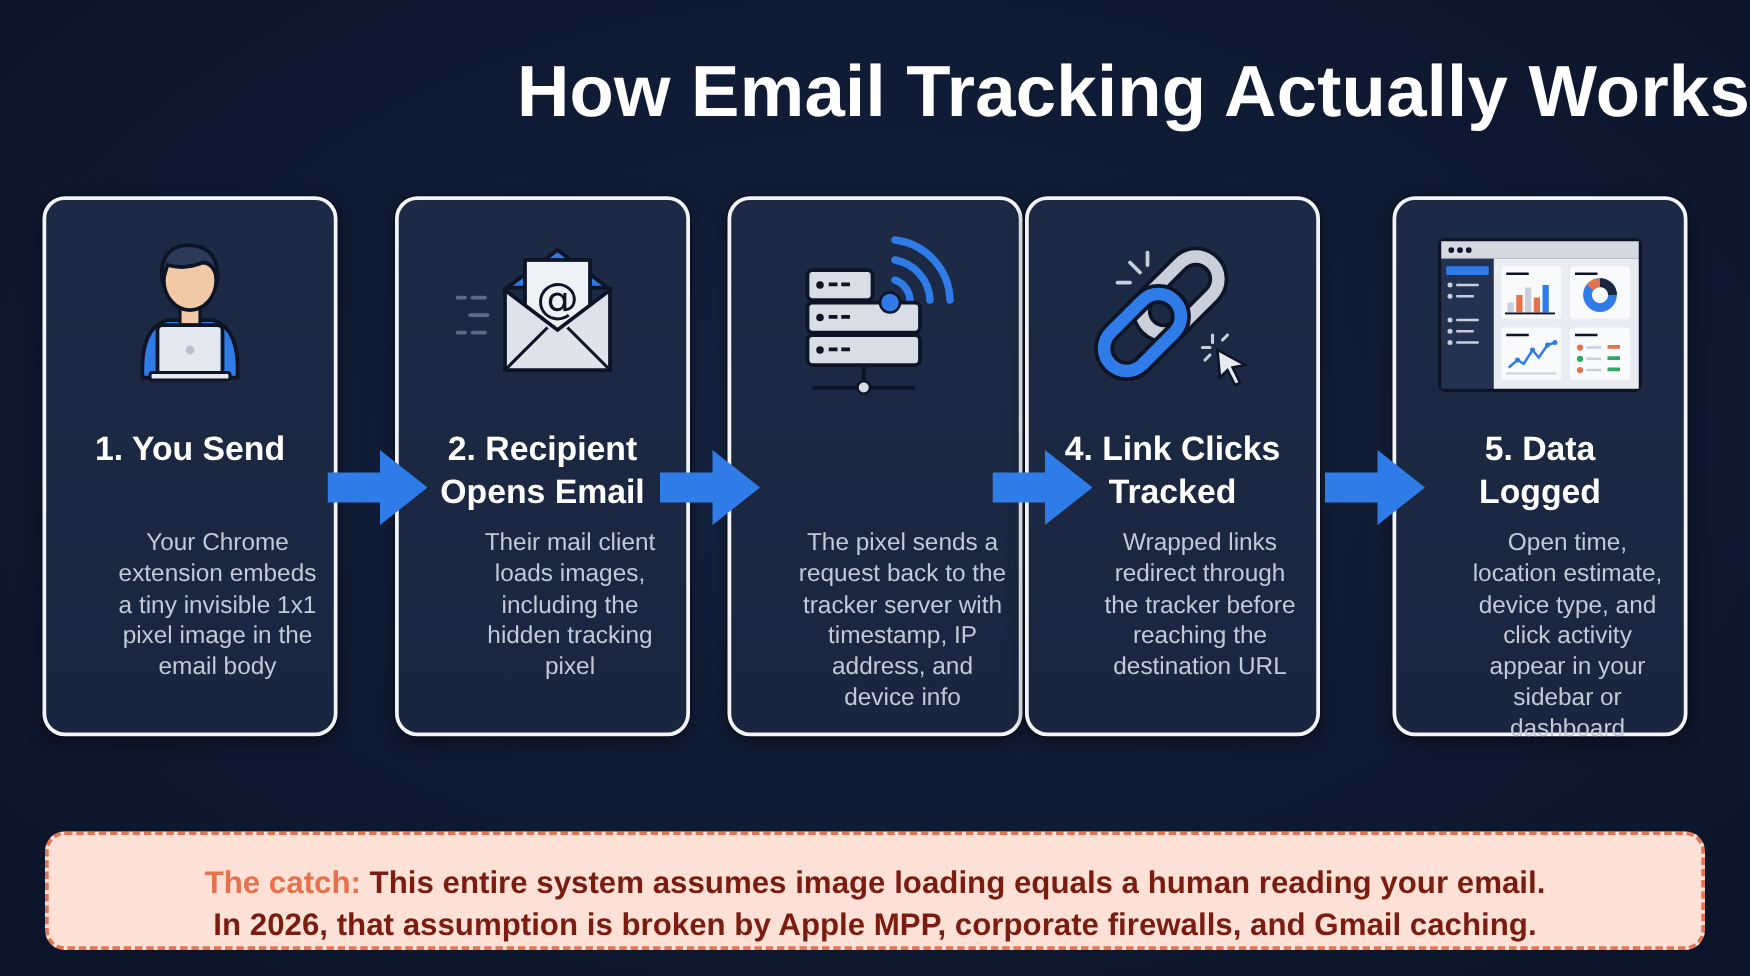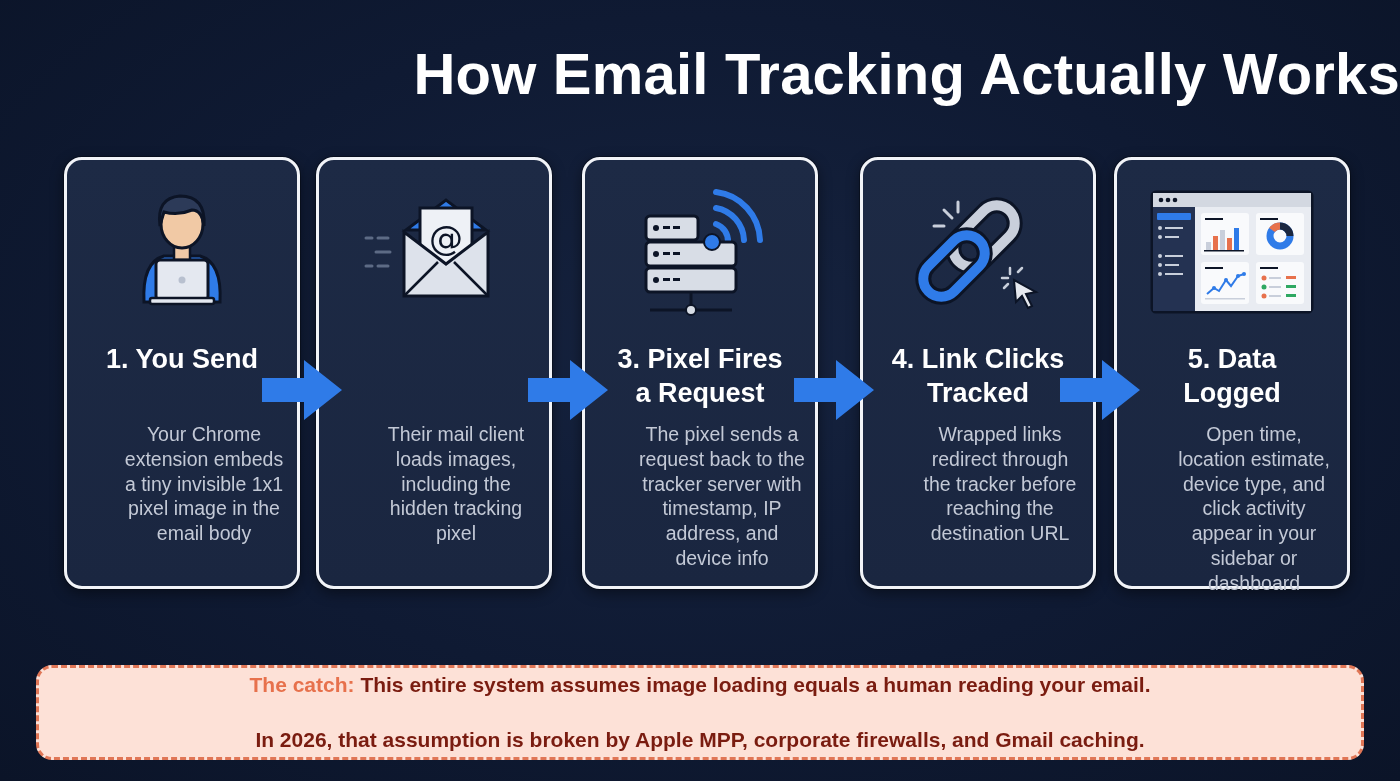--- a/index.html
+++ b/index.html
@@ -28,31 +28,31 @@
   }
   .card .desc {
     position: absolute; top: 262px; left: 10px; right: 10px;
     text-align: center; font-size: 19.5px; line-height: 24.8px; color: #c3c9d6; margin-left: 44px;
   }
   .arrow { position: absolute; top: 360px; width: 80px; height: 60px; }
   .catch {
     position: absolute; left: 36px; top: 665px; width: 1328px; height: 95px;
     border: 3px dashed #e07656; border-radius: 16px;
     background: #fde1d7;
-    display: flex; flex-direction: column; justify-content: space-between; align-items: center;
-    font-size: 21px; font-weight: 700; line-height: 34px; color: #7a1c10;
+    display: flex; flex-direction: column; justify-content: flex-end; align-items: center;
+    font-size: 25px; font-weight: 700; line-height: 34px; color: #7a1c10;
   }
   .catch .lbl { color: #e7714c; }
 </style>
 </head>
 <body>
 
 <div class="title">How Email Tracking Actually Works</div>
 
-<div class="card" style="left:64px">
+<div class="card" style="left:34px">
   <div class="icon">
     <svg width="120" height="140" viewBox="0 0 120 140">
       <path d="M22 120 Q20 80 42 74 L78 74 Q100 80 98 120 Z" fill="#2f7be8" stroke="#0c1426" stroke-width="3"></path>
       <rect x="52" y="62" width="16" height="16" fill="#f1c9a5" stroke="#0c1426" stroke-width="2.5"></rect>
       <ellipse cx="60" cy="42" rx="21" ry="24" fill="#f1c9a5" stroke="#0c1426" stroke-width="3"></ellipse>
       <path d="M38 44 Q34 16 58 14 Q84 14 82 44 Q80 28 70 28 Q56 34 42 30 Q40 36 38 44 Z" fill="#2c3a58" stroke="#0c1426" stroke-width="3"></path>
       <rect x="34" y="78" width="52" height="40" rx="4" fill="#e4e8f0" stroke="#0c1426" stroke-width="3"></rect>
       <circle cx="60" cy="98" r="3.5" fill="#b8c0cf"></circle>
       <rect x="28" y="116" width="64" height="6" rx="2" fill="#e4e8f0" stroke="#0c1426" stroke-width="2.5"></rect>
     </svg>
@@ -72,20 +72,24 @@
         <line x1="22" y1="60" x2="36" y2="60"></line>
         <line x1="12" y1="74" x2="18" y2="74"></line>
           <line x1="24" y1="74" x2="34" y2="74"></line>
       </g>
       <path d="M52 38 L92 8 L132 38 Z" fill="#2f7be8" stroke="#0c1426" stroke-width="3"></path>
       <rect x="66" y="16" width="52" height="60" fill="#eef1f6" stroke="#0c1426" stroke-width="3"></rect>
       <text x="92" y="58" text-anchor="middle" font-family="DejaVu Sans, sans-serif" font-size="34" fill="#0c1426">@</text>
       <path d="M50 40 L92 72 L134 40 L134 104 L50 104 Z" fill="#dde2eb" stroke="#0c1426" stroke-width="3"></path>
       <path d="M50 104 L84 70 M134 104 L100 70" stroke="#0c1426" stroke-width="2.5"></path>
     </svg>
+  </div>
+  <div class="heading">
+    <div>2. Recipient</div>
+    <div>Opens Email</div>
   </div>
   <div class="desc">Their mail client loads images, including the hidden tracking pixel</div>
 </div>
 
 <div class="card" style="left:582px">
   <div class="icon">
     <svg width="140" height="140" viewBox="0 0 140 140">
       <path d="M86 10 A50 50 0 0 1 130 58" fill="none" stroke="#2f7be8" stroke-width="6" stroke-linecap="round"></path>
       <path d="M86 26 A34 34 0 0 1 114 58" fill="none" stroke="#2f7be8" stroke-width="6" stroke-linecap="round"></path>
       <path d="M86 42 A18 18 0 0 1 98 60" fill="none" stroke="#2f7be8" stroke-width="6" stroke-linecap="round"></path>
@@ -102,28 +106,24 @@
           <rect x="43" y="70" width="7" height="3"></rect>
         <circle cx="26" cy="98" r="3"></circle>
           <rect x="33" y="96" width="7" height="3"></rect>
           <rect x="43" y="96" width="7" height="3"></rect>
       </g>
       <line x1="61" y1="110" x2="61" y2="126" stroke="#0c1426" stroke-width="3"></line>
       <line x1="20" y1="128" x2="102" y2="128" stroke="#0c1426" stroke-width="3"></line>
       <circle cx="61" cy="128" r="5" fill="#d8dde6" stroke="#0c1426" stroke-width="2"></circle>
     </svg>
   </div>
-  <div class="heading">
-    <div>3. Pixel Fires</div>
-    <div>a Request</div>
-  </div>
   <div class="desc">The pixel sends a request back to the tracker server with timestamp, IP address, and device info</div>
 </div>
 
-<div class="card" style="left:860px">
+<div class="card" style="left:820px">
   <div class="icon">
     <svg width="140" height="140" viewBox="0 0 140 140">
       <g stroke="#c9cfdb" stroke-width="3" stroke-linecap="round">
         <line x1="36" y1="28" x2="44" y2="36"></line>
           <line x1="50" y1="20" x2="50" y2="30"></line>
           <line x1="26" y1="44" x2="36" y2="44"></line>
       </g>
       <rect x="58" y="18" width="36" height="72" rx="18" transform="rotate(45 76 54)" fill="none" stroke="#0c1426" stroke-width="16"></rect>
       <rect x="58" y="18" width="36" height="72" rx="18" transform="rotate(45 76 54)" fill="none" stroke="#c9cfdb" stroke-width="10"></rect>
       <rect x="28" y="48" width="36" height="72" rx="18" transform="rotate(45 46 84)" fill="none" stroke="#0c1426" stroke-width="16"></rect>

